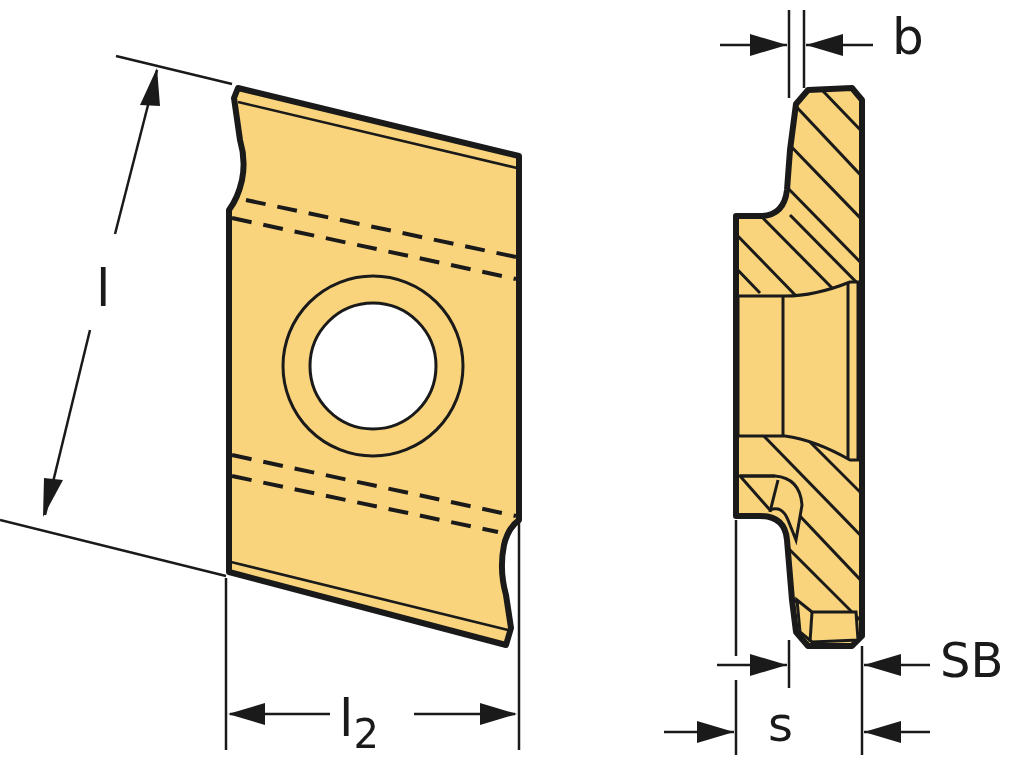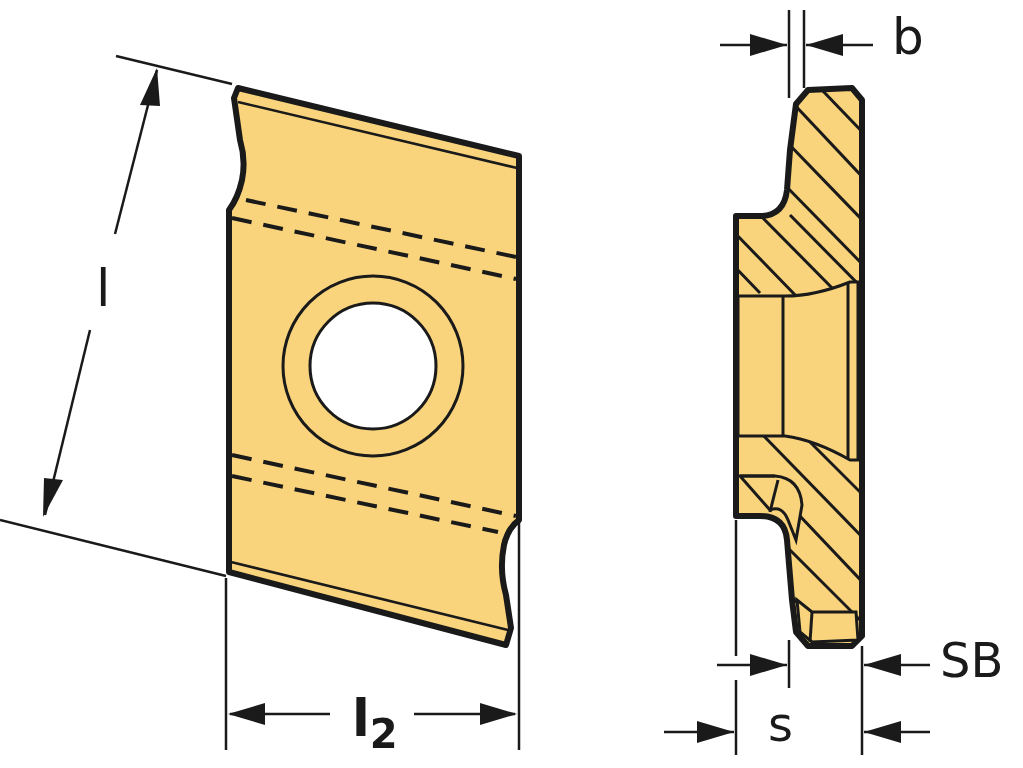--- a/index.html
+++ b/index.html
@@ -1,20 +1,20 @@
 <!DOCTYPE html>
 <html><head>
   <meta charset="utf-8">
   <style>
     html, body { margin: 0; padding: 0; background: #ffffff; }
     body { width: 1023px; height: 768px; overflow: hidden; position: relative; font-family: "DejaVu Sans", sans-serif; }
     #canvas { position: absolute; left: 0; top: 0; width: 1023px; height: 768px; }
     .label { position: absolute; color: #1a1a1a; font-family: "DejaVu Sans", sans-serif; line-height: 1; }
     .lbl-l { left: 96px; top: 262px; font-size: 52px; }
-    .lbl-l2 { left: 352px; top: 692px; font-size: 52px; font-weight: bold; }
+    .lbl-l2 { left: 339px; top: 692px; font-size: 52px; }
     .lbl-l2 sub { font-size: 40px; vertical-align: -12px; }
     .lbl-b { left: 892px; top: 12px; font-size: 50px; }
     .lbl-s { left: 768px; top: 700px; font-size: 48px; }
     .lbl-sb { left: 940px; top: 636px; font-size: 48px; }
   </style>
 </head>
 <body>
 
 <svg id="canvas" viewBox="0 0 1023 768" xmlns="http://www.w3.org/2000/svg">
   <defs>

